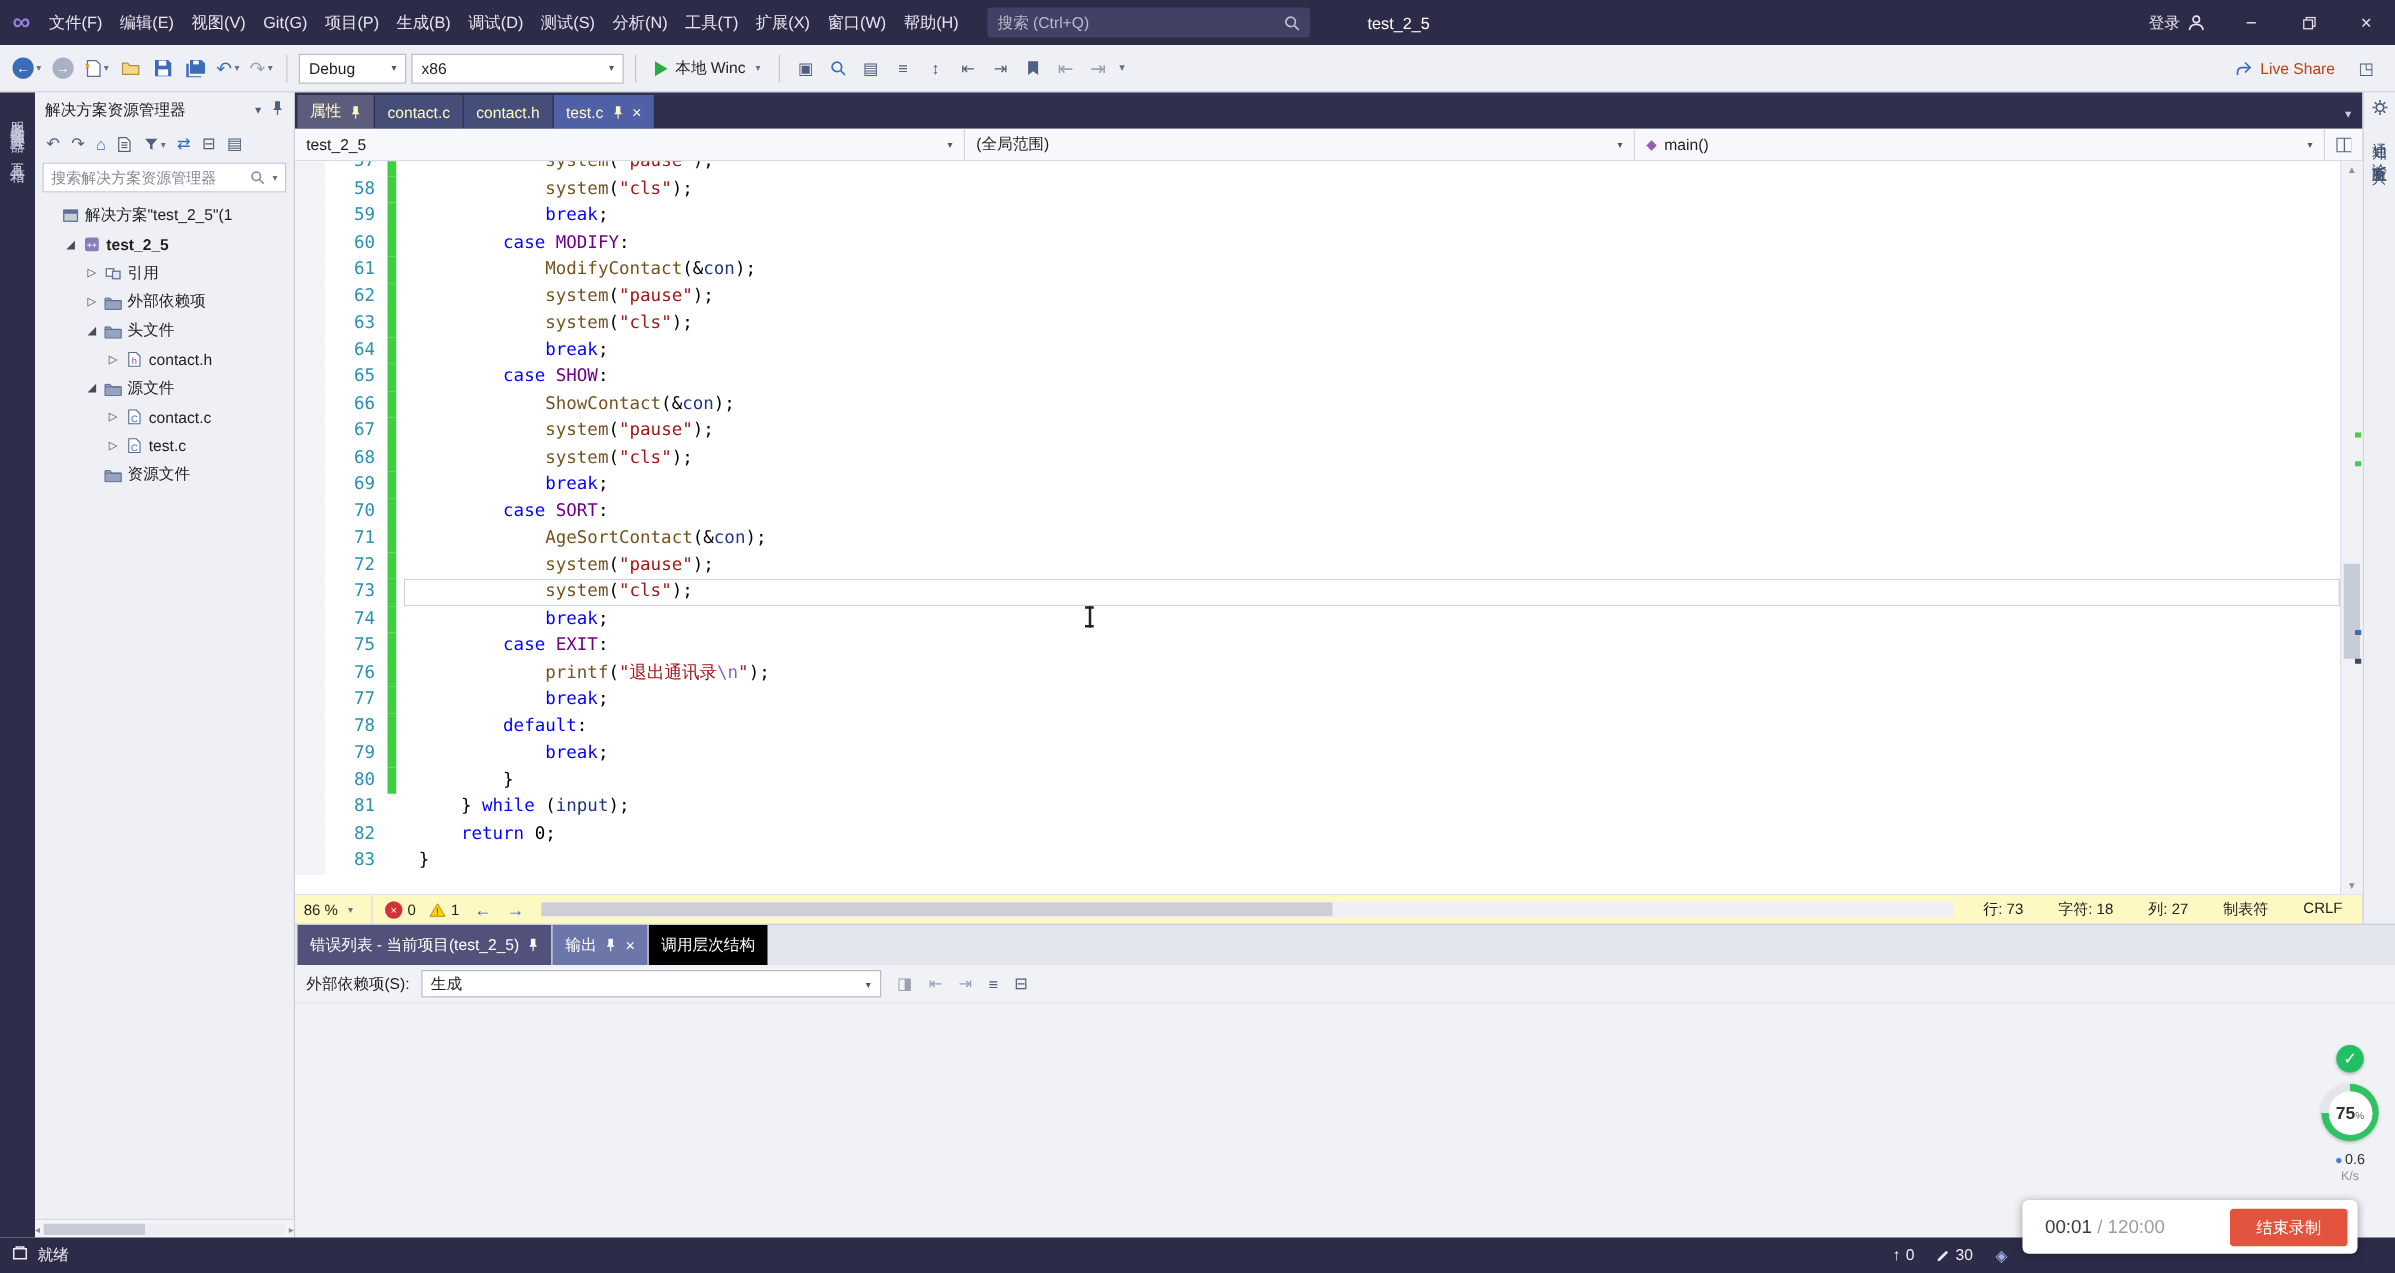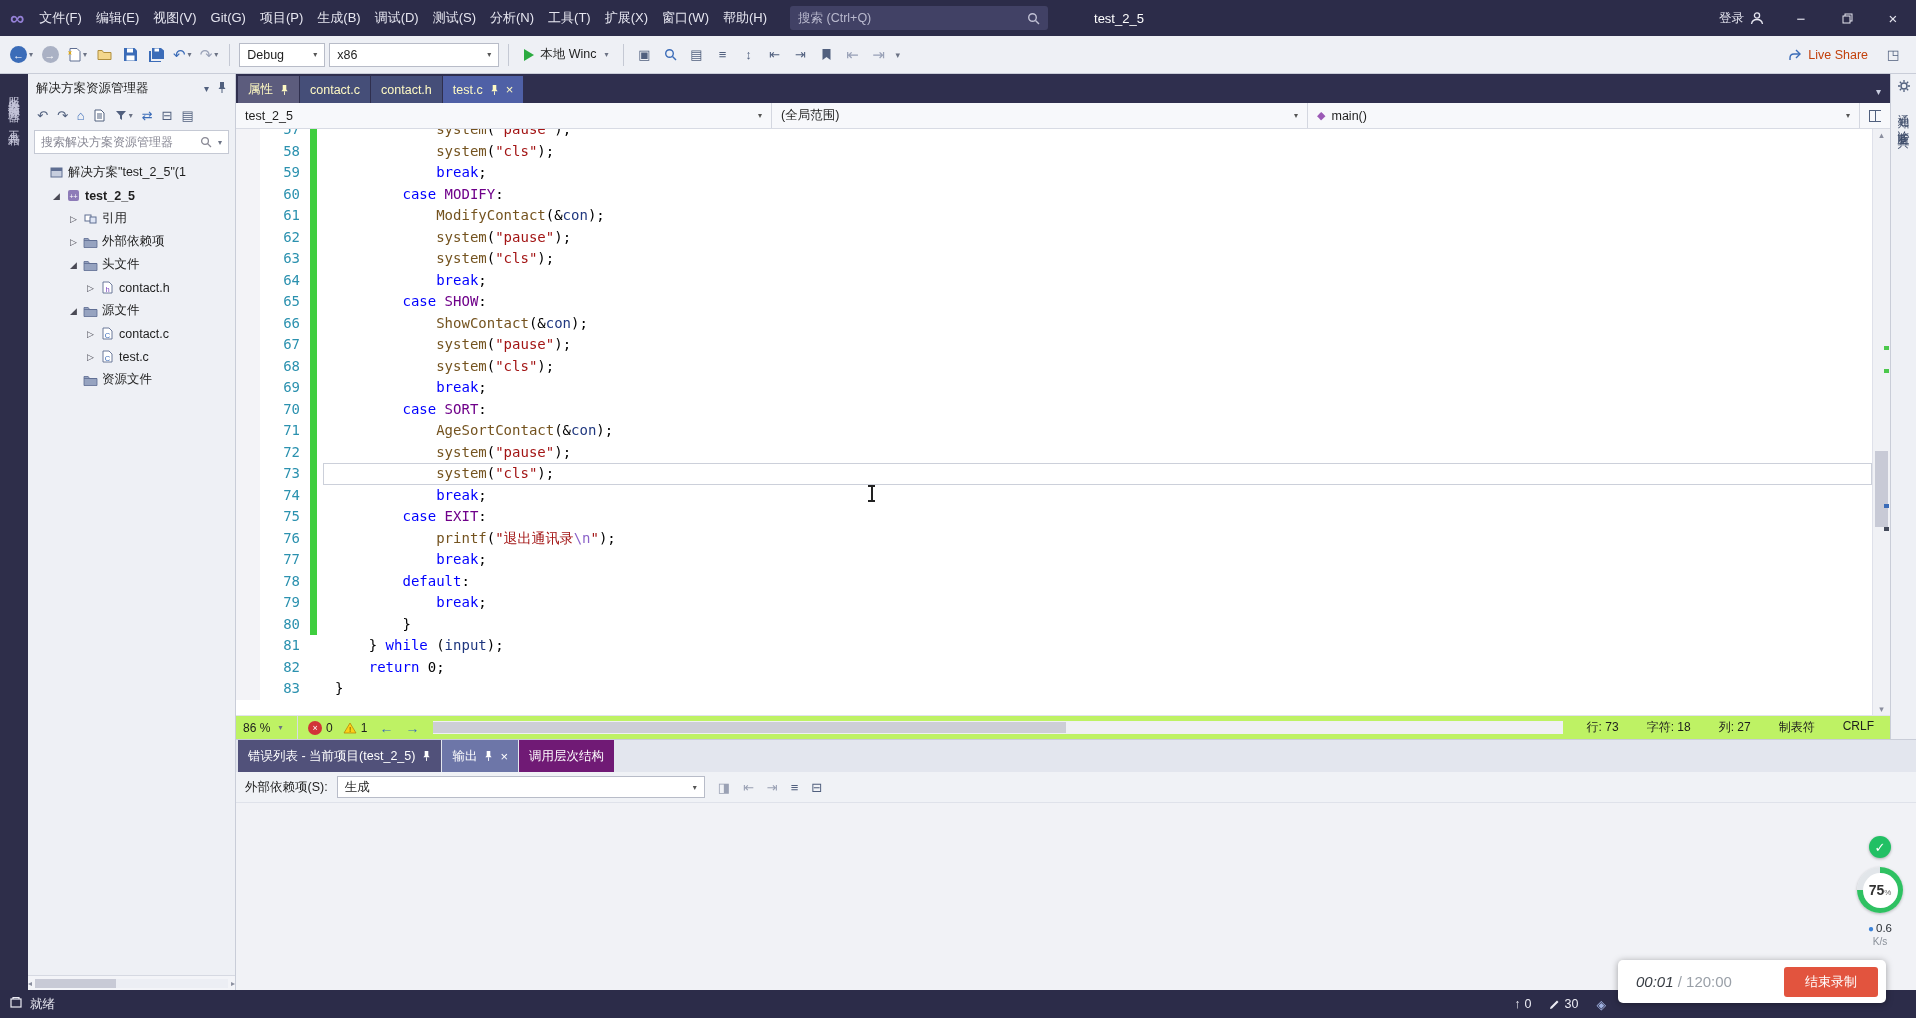--- a/index.html
+++ b/index.html
@@ -100,55 +100,55 @@
   .ibeam{position:absolute;left:631px;top:356px;width:9px;height:17px;}
   .ibeam:before{content:"";position:absolute;left:4px;top:0;bottom:0;width:1.5px;background:#222;}
   .ibeam:after{content:"";position:absolute;left:1px;right:1px;top:0;height:1.5px;background:#222;box-shadow:0 15px 0 #222;}
 
   .vscroll{flex:0 0 18px;background:#f0f1f5;border-left:1px solid #dfe1ea;position:relative;color:#8a8e9e;}
   .vs-up{position:absolute;top:1px;left:0;right:0;text-align:center;font-size:9px;}
   .vs-dn{position:absolute;bottom:1px;left:0;right:0;text-align:center;font-size:9px;}
   .vs-thumb{position:absolute;left:2px;right:2px;top:55%;height:13%;background:#c8cad6;}
   .vs-mark{position:absolute;right:1px;width:5px;height:4px;}
 
-  .editor-status{flex:0 0 24px;background:#bef264;border-top:1px solid #e2e4ec;display:flex;align-items:center;font-size:12px;}
+  .editor-status{flex:0 0 24px;background:#fef9c3;border-top:1px solid #e2e4ec;display:flex;align-items:center;font-size:12px;}
   .zoom{width:62px;display:flex;align-items:center;gap:6px;padding:0 7px;border-right:1px solid #d8dbe4;height:100%;}
   .es-ic{display:flex;align-items:center;gap:4px;margin-left:10px;}
   .err-ic{width:14px;height:14px;border-radius:50%;background:#d13438;color:#fff;font-size:9px;display:flex;align-items:center;justify-content:center;}
   .es-arrow{color:#3b6cb8;font-size:14px;margin-left:12px;}
   .hscroll{flex:1;height:13px;background:#eff0f4;margin:0 8px 0 14px;position:relative;}
   .hscroll .th{position:absolute;left:0;top:1px;bottom:1px;width:56%;background:#cdced6;}
   .pos-info{display:flex;gap:28px;padding:0 16px;white-space:nowrap;}
 
   .right-strip{flex:0 0 26px;background:#eef0f5;border-left:1px solid #c9cdd8;display:flex;flex-direction:column;align-items:center;padding-top:5px;gap:12px;}
   .v-tab-light{writing-mode:vertical-rl;font-size:12px;color:#3c4a68;letter-spacing:2px;line-height:24px;}
 
   
   .bottom-panel{flex:0 0 251px;background:#eef0f5;border-top:1px solid #c9cdd8;display:flex;flex-direction:column;}
   .bp-tabs{flex:0 0 27px;background:#e3e6ee;display:flex;align-items:flex-end;padding-left:2px;gap:1px;}
   .bp-tab{height:27px;display:flex;align-items:center;gap:7px;padding:16px 10px;font-size:12.5px;color:#fff;background:#51517a;white-space:nowrap;}
   .bp-tab.active{background:#6d76a8;}
-  .bp-tab.dark{background:#701a75;}
+  .bp-tab.dark{background:#000000;}
   .bp-src{flex:0 0 31px;display:flex;align-items:center;padding:0 9px;gap:9px;font-size:12.5px;background:#f0f2f6;border-bottom:1px solid #dfe2ea;}
   .src-combo{width:368px;height:22px;background:#fff;border:1px solid #b8bcc8;display:flex;align-items:center;padding:0 7px;}
   .src-combo .cc{margin-left:auto;font-size:8px;color:#555;}
   .out-ic{color:#9aa1b4;font-size:13px;margin-left:4px;}
   .out-ic.dk{color:#51607e;}
   .bp-body{flex:1;background:#f1f2f6;}
 
   
   .statusbar{flex:0 0 28px;background:#2c2c49;display:flex;align-items:center;color:#ececf4;font-size:12.5px;padding:0 10px;}
   .sb-left{display:flex;align-items:flex-start;gap:8px;}
   .sb-right{margin-left:auto;display:flex;align-items:center;gap:18px;margin-right:300px;}
   .sb-item{display:flex;align-items:center;gap:4px;}
 
   
   .rec-bar{position:fixed;right:30px;bottom:15px;width:268px;height:43px;background:#fff;border-radius:5px;box-shadow:0 1px 7px rgba(0,0,0,.35);display:flex;align-items:center;padding:0 8px 0 18px;z-index:60;}
   .rec-time{font-size:15px;color:#9aa0a8;white-space:nowrap;}
-  .rec-time .cur{color:#3a3f46;font-style:italic;}
+  .rec-time .cur{color:#3a3f46;}
   .rec-btn{margin-left:auto;width:94px;height:30px;background:#e2543e;color:#fff;border-radius:3px;display:flex;align-items:center;justify-content:center;font-size:13px;}
   .gauges{position:fixed;right:12px;bottom:70px;width:48px;display:flex;flex-direction:column;align-items:center;gap:9px;z-index:60;}
   .gcheck{width:22px;height:22px;border-radius:50%;background:#21c064;color:#fff;display:flex;align-items:center;justify-content:center;font-size:13px;box-shadow:0 1px 3px rgba(0,0,0,.3);}
   .gring{width:46px;height:46px;border-radius:50%;background:conic-gradient(#2fc162 0 75%,#e2e6ea 0);display:flex;align-items:center;justify-content:center;box-shadow:0 1px 3px rgba(0,0,0,.25);}
   .gring .inner{width:35px;height:35px;border-radius:50%;background:#fff;display:flex;align-items:baseline;justify-content:center;font-weight:bold;font-size:14px;color:#333;padding-top:9px;}
   .gring .pct{font-size:8px;font-weight:normal;color:#666;}
   .gspeed{text-align:center;font-size:11.5px;color:#2a2f36;line-height:13px;}
   .gspeed .dot{color:#3b82d8;font-size:10px;margin-right:2px;}
   .gspeed .unit{display:block;font-size:10px;color:#8a9099;}
 </style>

